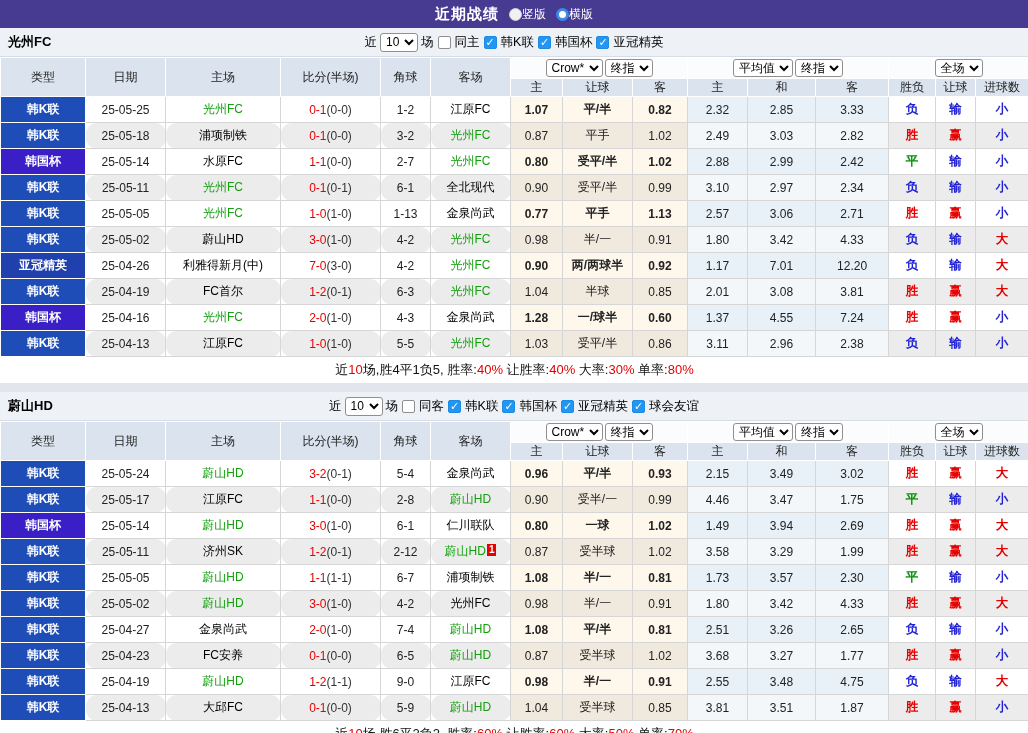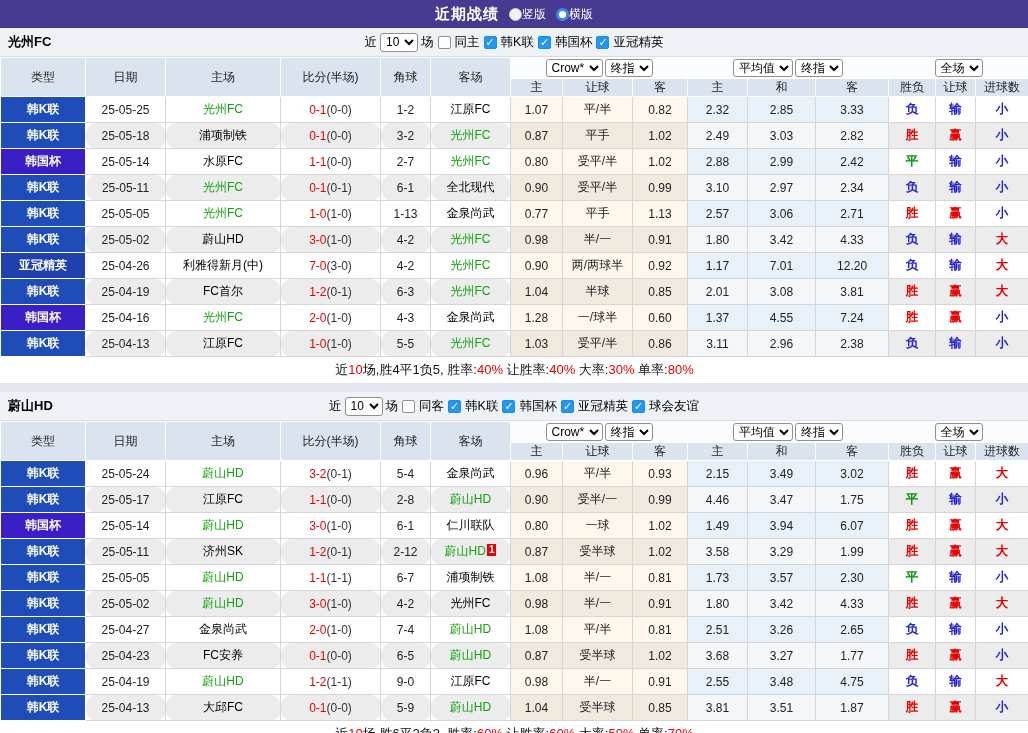--- a/index.html
+++ b/index.html
@@ -20,21 +20,21 @@
   .cb.checked::after{content:"\2713";position:absolute;left:1px;top:-1px;color:#fff;font-size:11px;font-weight:bold;line-height:13px;}
   table{border-collapse:collapse;table-layout:fixed;width:1028px;font-size:12px;color:#222;}
   th,td{padding:0;text-align:center;white-space:nowrap;overflow:hidden;}
   thead th{background:#dbe4ee;font-weight:normal;color:#222;border:1px solid #fff;height:16px;font-size:12px;}
   thead tr.ddrow th{height:20px;}
   thead th.ddcell{background:#fafcfe;}
   thead th.ddcell select{height:18px;margin:0 1px;}
   tbody td{border:1px solid #d6d6d6;height:25px;}
   td.type{color:#fff;font-weight:bold;border:1px solid #fff;font-size:12px;}
   tr.odd td.base{background:#fff;}  tr.even td.base{background:#ececec;border-radius:11px;}
-  tr.odd td.crow{background:#fdf7ec;} tr.even td.crow{background:#efe9de;margin-top:41px;}
+  tr.odd td.crow{background:#fdf7ec;font-weight:bold;} tr.even td.crow{background:#efe9de;margin-top:41px;}
   tr.odd td.avg{background:#e8f1f8;}  tr.even td.avg{background:#f3f7fa;}
   tr.odd td.res{background:#fff;}  tr.even td.res{background:#ececec;}
   .team{color:#000;}
   .team.focus{color:#13a10e;}
   .score{color:#e60000;}
   .half{color:#333;}
   td.res{font-weight:bold;font-size:12.5px;}
   .win{color:#e60000;} .draw{color:#0a8f0a;} .loss{color:#2323d6;}
   .sup-badge{display:inline-block;background:#e60000;color:#fff;font-size:10px;line-height:12px;height:12px;padding:0 2px;margin-left:1px;vertical-align:2px;font-weight:bold;}
   tfoot td.summary{height:26px;border-top:1px solid #c9c9c9;background:#fff;font-size:13px;color:#111;}
@@ -407,21 +407,21 @@
         <td class="base">25-05-14</td>
         <td class="base"><span class="team focus">蔚山HD</span></td>
         <td class="base"><span class="score">3-0</span><span class="half">(1-0)</span></td>
         <td class="base">6-1</td>
         <td class="base"><span class="team">仁川联队</span></td>
         <td class="crow">0.80</td>
         <td class="crow">一球</td>
         <td class="crow">1.02</td>
         <td class="avg">1.49</td>
         <td class="avg">3.94</td>
-        <td class="avg">6.07</td>
+        <td class="avg">2.69</td>
         <td class="res win">胜</td>
         <td class="res win">赢</td>
         <td class="res win">大</td>
       </tr>
       <tr class="even">
         <td class="type" style="background: rgb(30, 77, 183);">韩K联</td>
         <td class="base">25-05-11</td>
         <td class="base"><span class="team">济州SK</span></td>
         <td class="base"><span class="score">1-2</span><span class="half">(0-1)</span></td>
         <td class="base">2-12</td>

